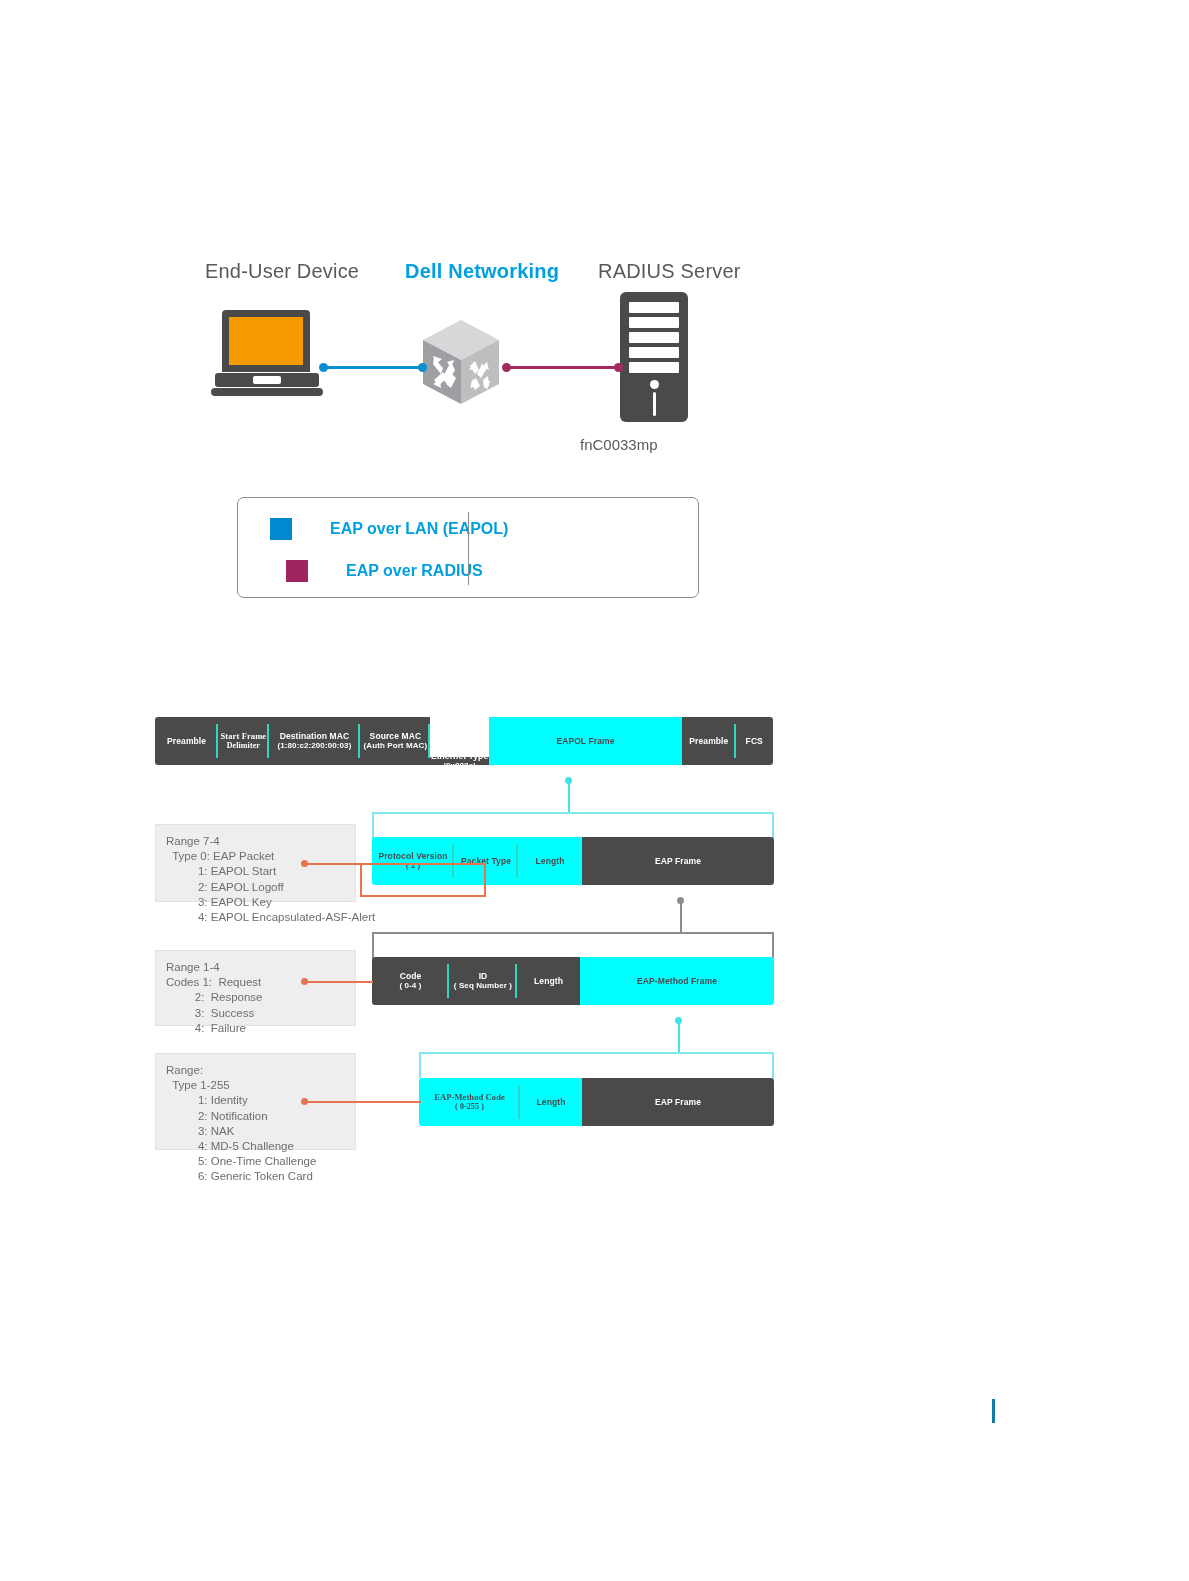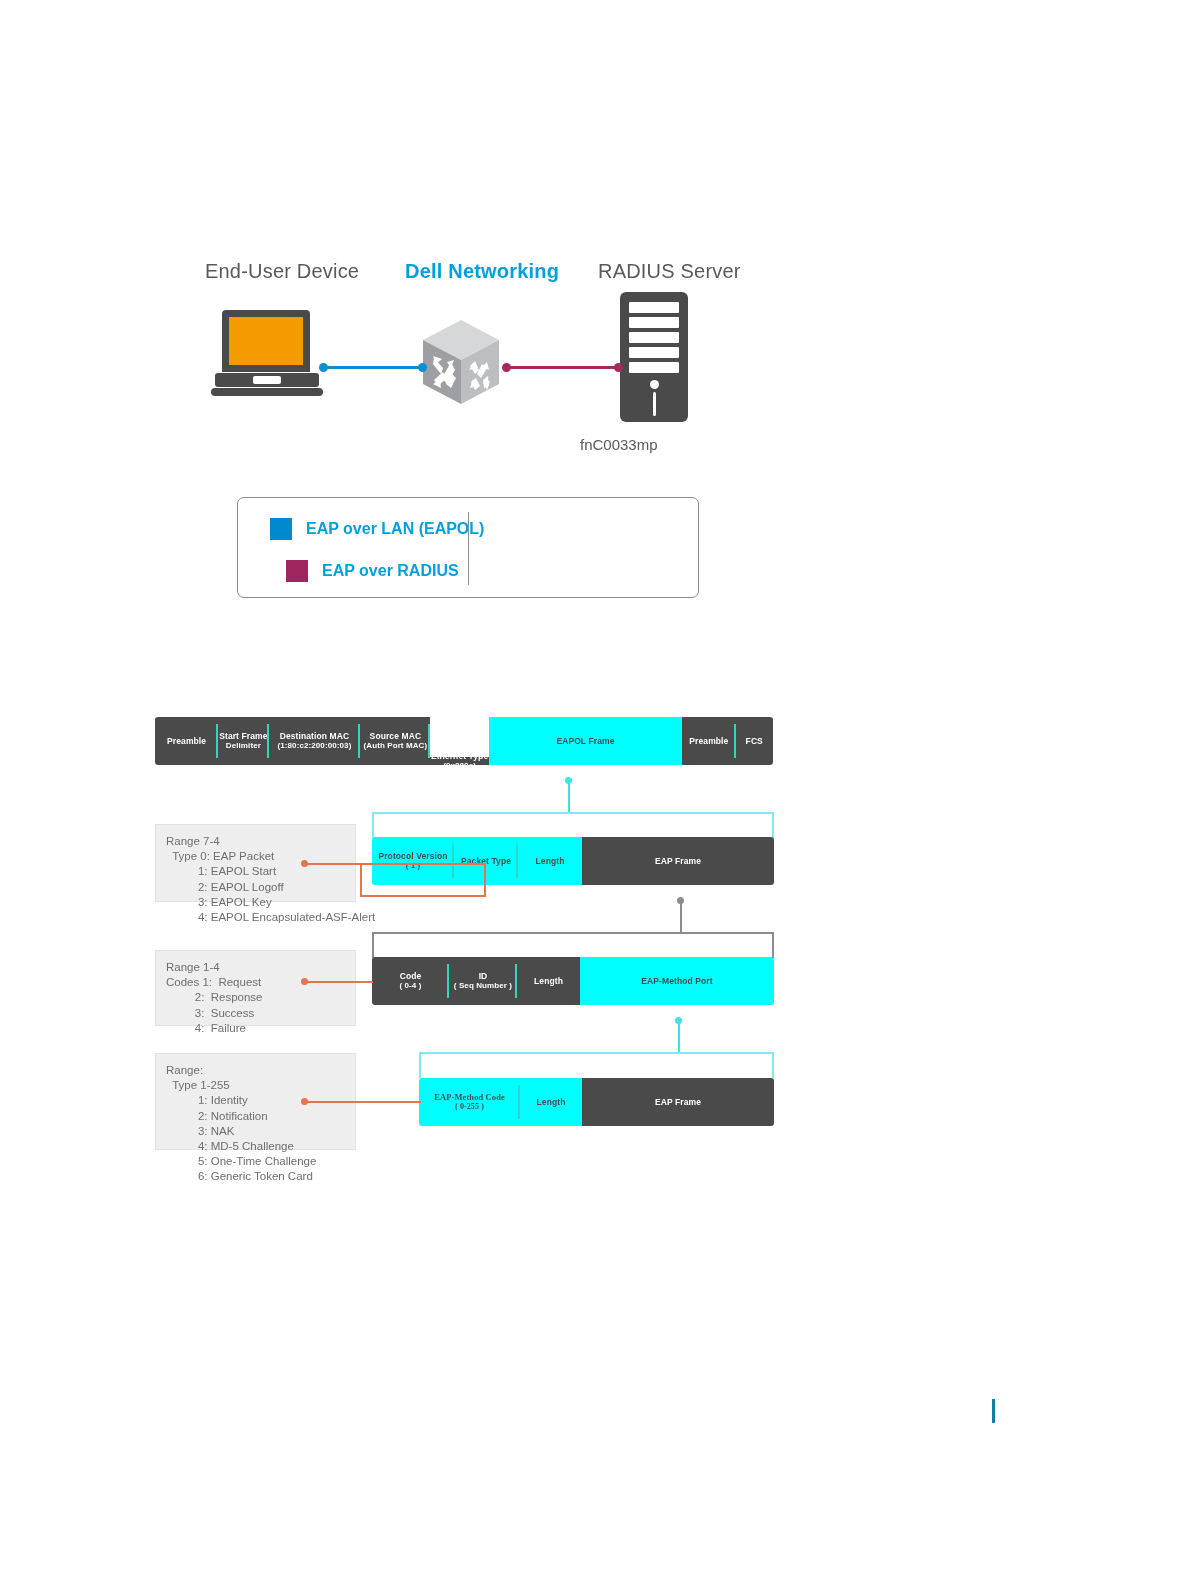--- a/index.html
+++ b/index.html
@@ -43,21 +43,21 @@
   .link-red{position:absolute;left:350px;top:126px;width:115px;height:3px;background:#a32a5c;}
   .link-red .dot{position:absolute;left:-3px;top:-3px;width:9px;height:9px;border-radius:50%;background:#a32a5c;}
   .link-red .dot2{position:absolute;right:-3px;top:-3px;width:9px;height:9px;border-radius:50%;background:#a32a5c;}
 
   
   #legend{
     position:absolute;left:237px;top:497px;width:462px;height:101px;
     border:1px solid #8a8c8e;border-radius:7px;background:#fff;box-sizing:border-box;
   }
   .legend-rows{position:absolute;left:0;top:0;width:230px;height:100%;}
-  .legend-row{position:absolute;left:32px;display:flex;align-items:center;}
+  .legend-row{position:absolute;left:32px;display:flex;align-items:center;gap:24px;}
   .legend-sw{width:22px;height:22px;margin-right:14px;}
   .legend-txt{font-size:16px;color:#00a0df;font-weight:600;white-space:nowrap;}
   .legend-div{position:absolute;left:230px;top:14px;width:1px;height:73px;background:#8a8c8e;}
 
   
   #frames{position:absolute;left:0;top:0;width:1189px;height:1581px;}
   .bar{position:absolute;height:48px;border-radius:3px;display:flex;box-sizing:border-box;overflow:hidden;}
   .seg{position:relative;display:flex;flex-direction:column;align-items:center;justify-content:center;
        box-sizing:border-box;text-align:center;line-height:1.25;}
   .seg.dark{background:#4a4a4a;color:#ffffff;}
@@ -164,21 +164,21 @@
 </div>
 
 <div id="frames">
 
   <div class="bar" id="row-ethernet" style="left:155px;top:717px;width:618px;">
     <div class="seg dark" style="width:64px;">
       <span class="t1">Preamble</span>
       <span class="t2"></span>
       <span class="sep"></span>
     </div>
-    <div class="seg dark" style="width:51px;">
+    <div class="seg dark" style="width:51px;font-family:Liberation Serif, serif;">
       <span class="t1">Start Frame</span>
       <span class="t2">Delimiter</span>
       <span class="sep"></span>
     </div>
     <div class="seg dark" style="width:93px;">
       <span class="t1">Destination MAC</span>
       <span class="t2">(1:80:c2:200:00:03)</span>
       <span class="sep"></span>
     </div>
     <div class="seg dark" style="width:71px;">
@@ -252,21 +252,21 @@
     </div>
     <div class="seg dark" style="width:68px;">
       <span class="t1">ID</span>
       <span class="t2">( Seq Number )</span>
       <span class="sep"></span>
     </div>
     <div class="seg dark" style="width:63px;">
       <span class="t1">Length</span>
     </div>
     <div class="seg cyan" style="width:194px;">
-      <span class="t1">EAP-Method Port</span>
+      <span class="t1">EAP-Method Frame</span>
     </div>
   </div>
 
   <div class="note" style="left:155px;top:950px;width:201px;height:76px;">Range 1-4
 Codes 1:  Request
          2:  Response
          3:  Success
          4:  Failure</div>
   <div class="leader-dot" style="left:301px;top:978px;"></div>
   <div class="leader" style="left:305px;top:981px;width:68px;"></div>

